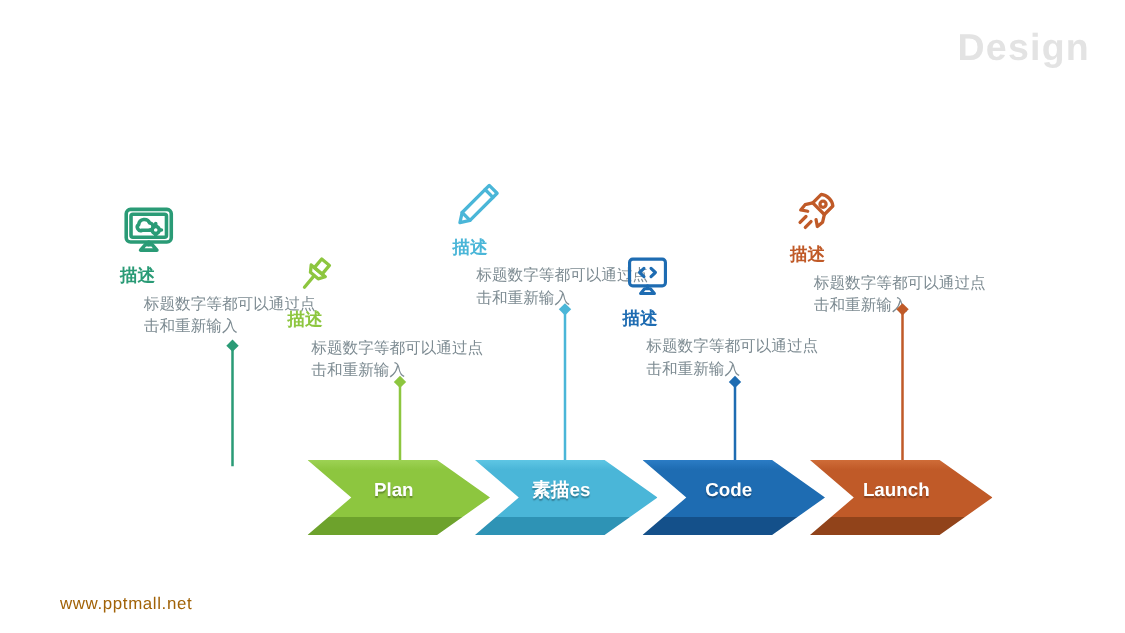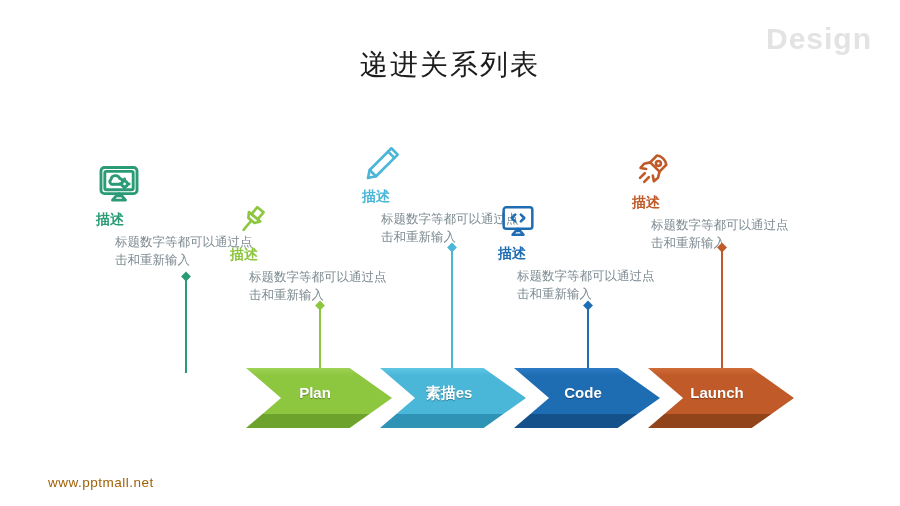--- a/index.html
+++ b/index.html
@@ -89,21 +89,20 @@
 
   .s5 .info  { left: 632px; top: 148px; }
   .s5 .stem  { left: 721px; top: 247px; height: 126px; }
   .s5 .arrow { left: 648px; }
 </style>
 </head>
 <body>
 
 <div class="slide">
 
-  <div class="title">递进关系列表</div>
   <div class="brand">Design</div>
 
   <div class="step s1" style="--c: #2A9B76; --cl: #35AD86; --cd: #1D7458;">
     <div class="info">
       <span class="icon">
         <svg width="46" height="46" viewBox="0 0 24 24" fill="none" stroke="currentColor" stroke-width="1.5" stroke-linecap="round" stroke-linejoin="round">
           <rect x="2.6" y="3.4" width="18.8" height="13.6" rx="1.8"></rect>
           <rect x="4.6" y="5.4" width="14.8" height="9.6" rx="0.8"></rect>
           <path d="M9.2 12.1h3a1.5 1.5 0 0 0 .2-3 2.4 2.4 0 0 0-4.6.6 1.4 1.4 0 0 0 1.4 2.4z"></path>
           <circle cx="14.9" cy="12" r="1.5"></circle>

